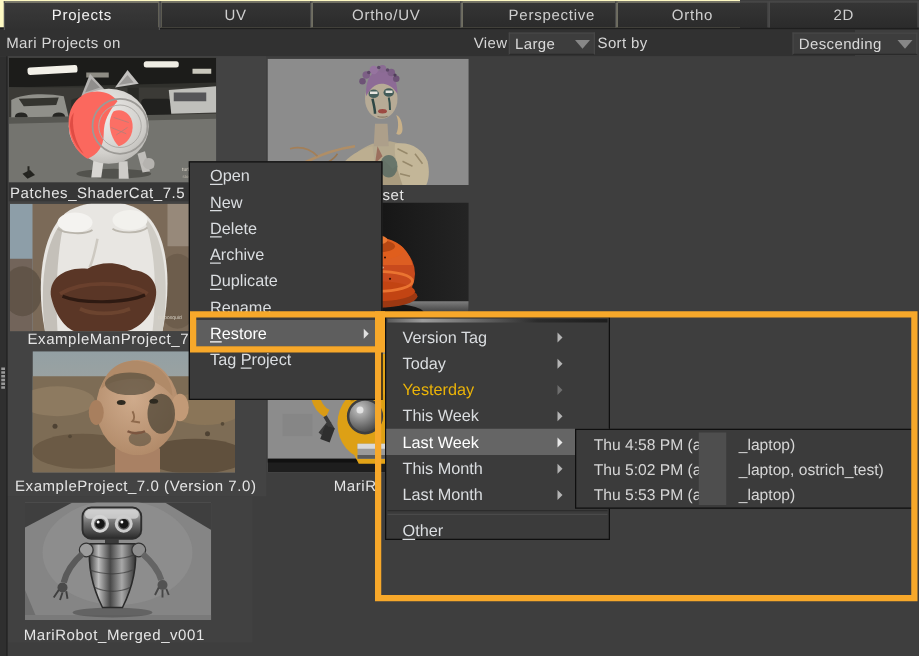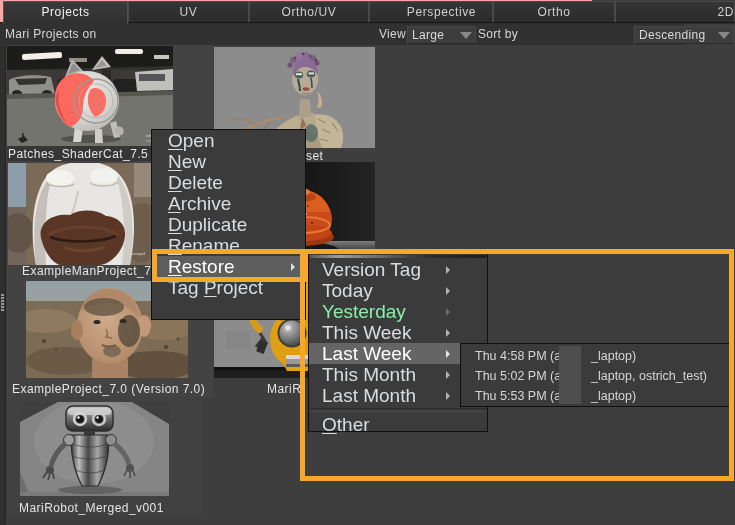--- a/index.html
+++ b/index.html
@@ -1,20 +1,20 @@
 <!DOCTYPE html>
 <html><head>
 <meta charset="utf-8">
 <style>
 html,body{margin:0;padding:0;width:735px;height:525px;overflow:hidden;background:#3e3e3e;
 font-family:"Liberation Sans",sans-serif;-webkit-font-smoothing:antialiased;}
 #stage{position:absolute;left:0;top:0;width:735px;height:525px;}
 .abs{position:absolute;}
 
-#tabbar{left:0;top:0;width:592px;height:24px;background:#fca5a5;}
+#tabbar{left:0;top:0;width:592px;height:24px;background:#fef9c3;}
 .tab{position:absolute;top:1px;height:21px;line-height:21px;text-align:center;
 font-size:12px;letter-spacing:0.6px;color:#cfcfcf;background:linear-gradient(#353535,#2b2b2b);
 border:1px solid #4a4a4a;border-bottom:none;box-sizing:border-box;}
 .tab.active{background:linear-gradient(#3a3a3a,#303030);color:#f2f2f2;top:1px;height:23px;border-color:#525252;}
 #tabline{left:0;top:22px;width:735px;height:2px;background:#2e2e2e;border-top:1px solid #1a1a1a;box-sizing:border-box;}
 
 #toolbar{left:0;top:24px;width:684px;height:21px;background:#313131;}
 .tlabel{position:absolute;top:0;height:21px;line-height:21px;font-size:12px;letter-spacing:0.3px;color:#d6d6d6;}
 .drop{position:absolute;top:2px;height:18px;background:#3d3d3d;border:1px solid #474747;
 border-bottom-color:#2a2a2a;box-sizing:border-box;font-size:12px;letter-spacing:0.3px;color:#d9d9d9;line-height:16px;padding-left:4px;}
@@ -23,26 +23,26 @@
 
 #content{left:0;top:45px;width:735px;height:480px;background:#3e3e3e;}
 #gridbg{left:0;top:0;width:213px;height:352px;background:#434343;}
 #gridbg2{left:0;top:352px;width:202px;height:117px;background:#414141;}
 #lstrip{left:0;top:0;width:6px;height:480px;background:#2f2f2f;border-right:1px solid #232323;box-sizing:border-box;}
 .grip{position:absolute;left:1px;width:3px;height:2px;background:#9a9a9a;}
 .thumb{position:absolute;overflow:hidden;}
 .cap{position:absolute;font-size:12px;letter-spacing:0.45px;color:#e5e5e5;white-space:nowrap;line-height:14px;}
 
 .menu{position:absolute;background:#3b3b3b;border:1px solid #0f0f0f;box-sizing:border-box;}
-.mi{position:relative;height:21px;line-height:21px;font-size:19px;color:#dadde0;padding-left:var(--pl,16px);}
+.mi{position:relative;height:21px;line-height:21px;font-size:13px;color:#dadde0;padding-left:var(--pl,16px);}
 .mi u{text-decoration:underline;text-underline-offset:2px;}
 .mi .arr{position:absolute;top:6.5px;width:0;height:0;
 border-top:4px solid transparent;border-bottom:4px solid transparent;border-left:4.5px solid #b4b4b4;}
 .mi.hl{background:#5e5e5e;color:#ffffff;}
-.mi.dis{color:#86efac;}
+.mi.dis{color:#eab308;}
 .mi.dis .arr{border-left-color:#6e6e6e;}
 .sep{height:2px;border-top:1px solid #2c2c2c;border-bottom:1px solid #4a4a4a;margin:2px 1px;}
 .bevel{position:absolute;left:1px;top:1px;right:1px;height:3px;
 background:linear-gradient(to right,#5a5a5a,#9c9c9c 16%,#6e6e6e 38%,#2c2c2c 68%,#1e1e1e);}
 .m3row{position:relative;height:20px;line-height:20px;font-size:12.5px;color:#d6d6d6;}
 .m3row .t1{position:absolute;left:14px;}
 .m3row .t2{position:absolute;left:130px;}
 #redact{position:absolute;left:98px;top:2px;width:22px;height:58px;background:#4e4e4e;}
 
 .obox{position:absolute;border:5px solid #f7a82a;box-sizing:border-box;}
@@ -51,21 +51,21 @@
 <body>
 <div id="stage">
 
   <div id="tabbar" class="abs">
     <div id="tabline" class="abs"></div>
     <div class="tab active" style="left:3px;width:125px;">Projects</div>
     <div class="tab" style="left:128px;width:121px;">UV</div>
     <div class="tab" style="left:249px;width:120px;">Ortho/UV</div>
     <div class="tab" style="left:369px;width:124px;padding-left:21px;">Perspective</div>
     <div class="tab" style="left:493px;width:122px;">Ortho</div>
-    <div class="tab" style="left:615px;width:120px;text-align:right;">2D</div>
+    <div class="tab" style="left:615px;width:120px;">2D</div>
   </div>
 
   <div id="toolbar" class="abs">
     <div class="tlabel" style="left:5px;">Mari Projects on</div>
     <div class="tlabel" style="left:379px;">View</div>
     <div class="drop" style="left:407px;width:69px;">Large<span class="tri"></span></div>
     <div class="tlabel" style="left:478px;">Sort by</div>
     <div class="drop" style="left:634px;width:100px;">Descending<span class="tri"></span></div>
   </div>
 

